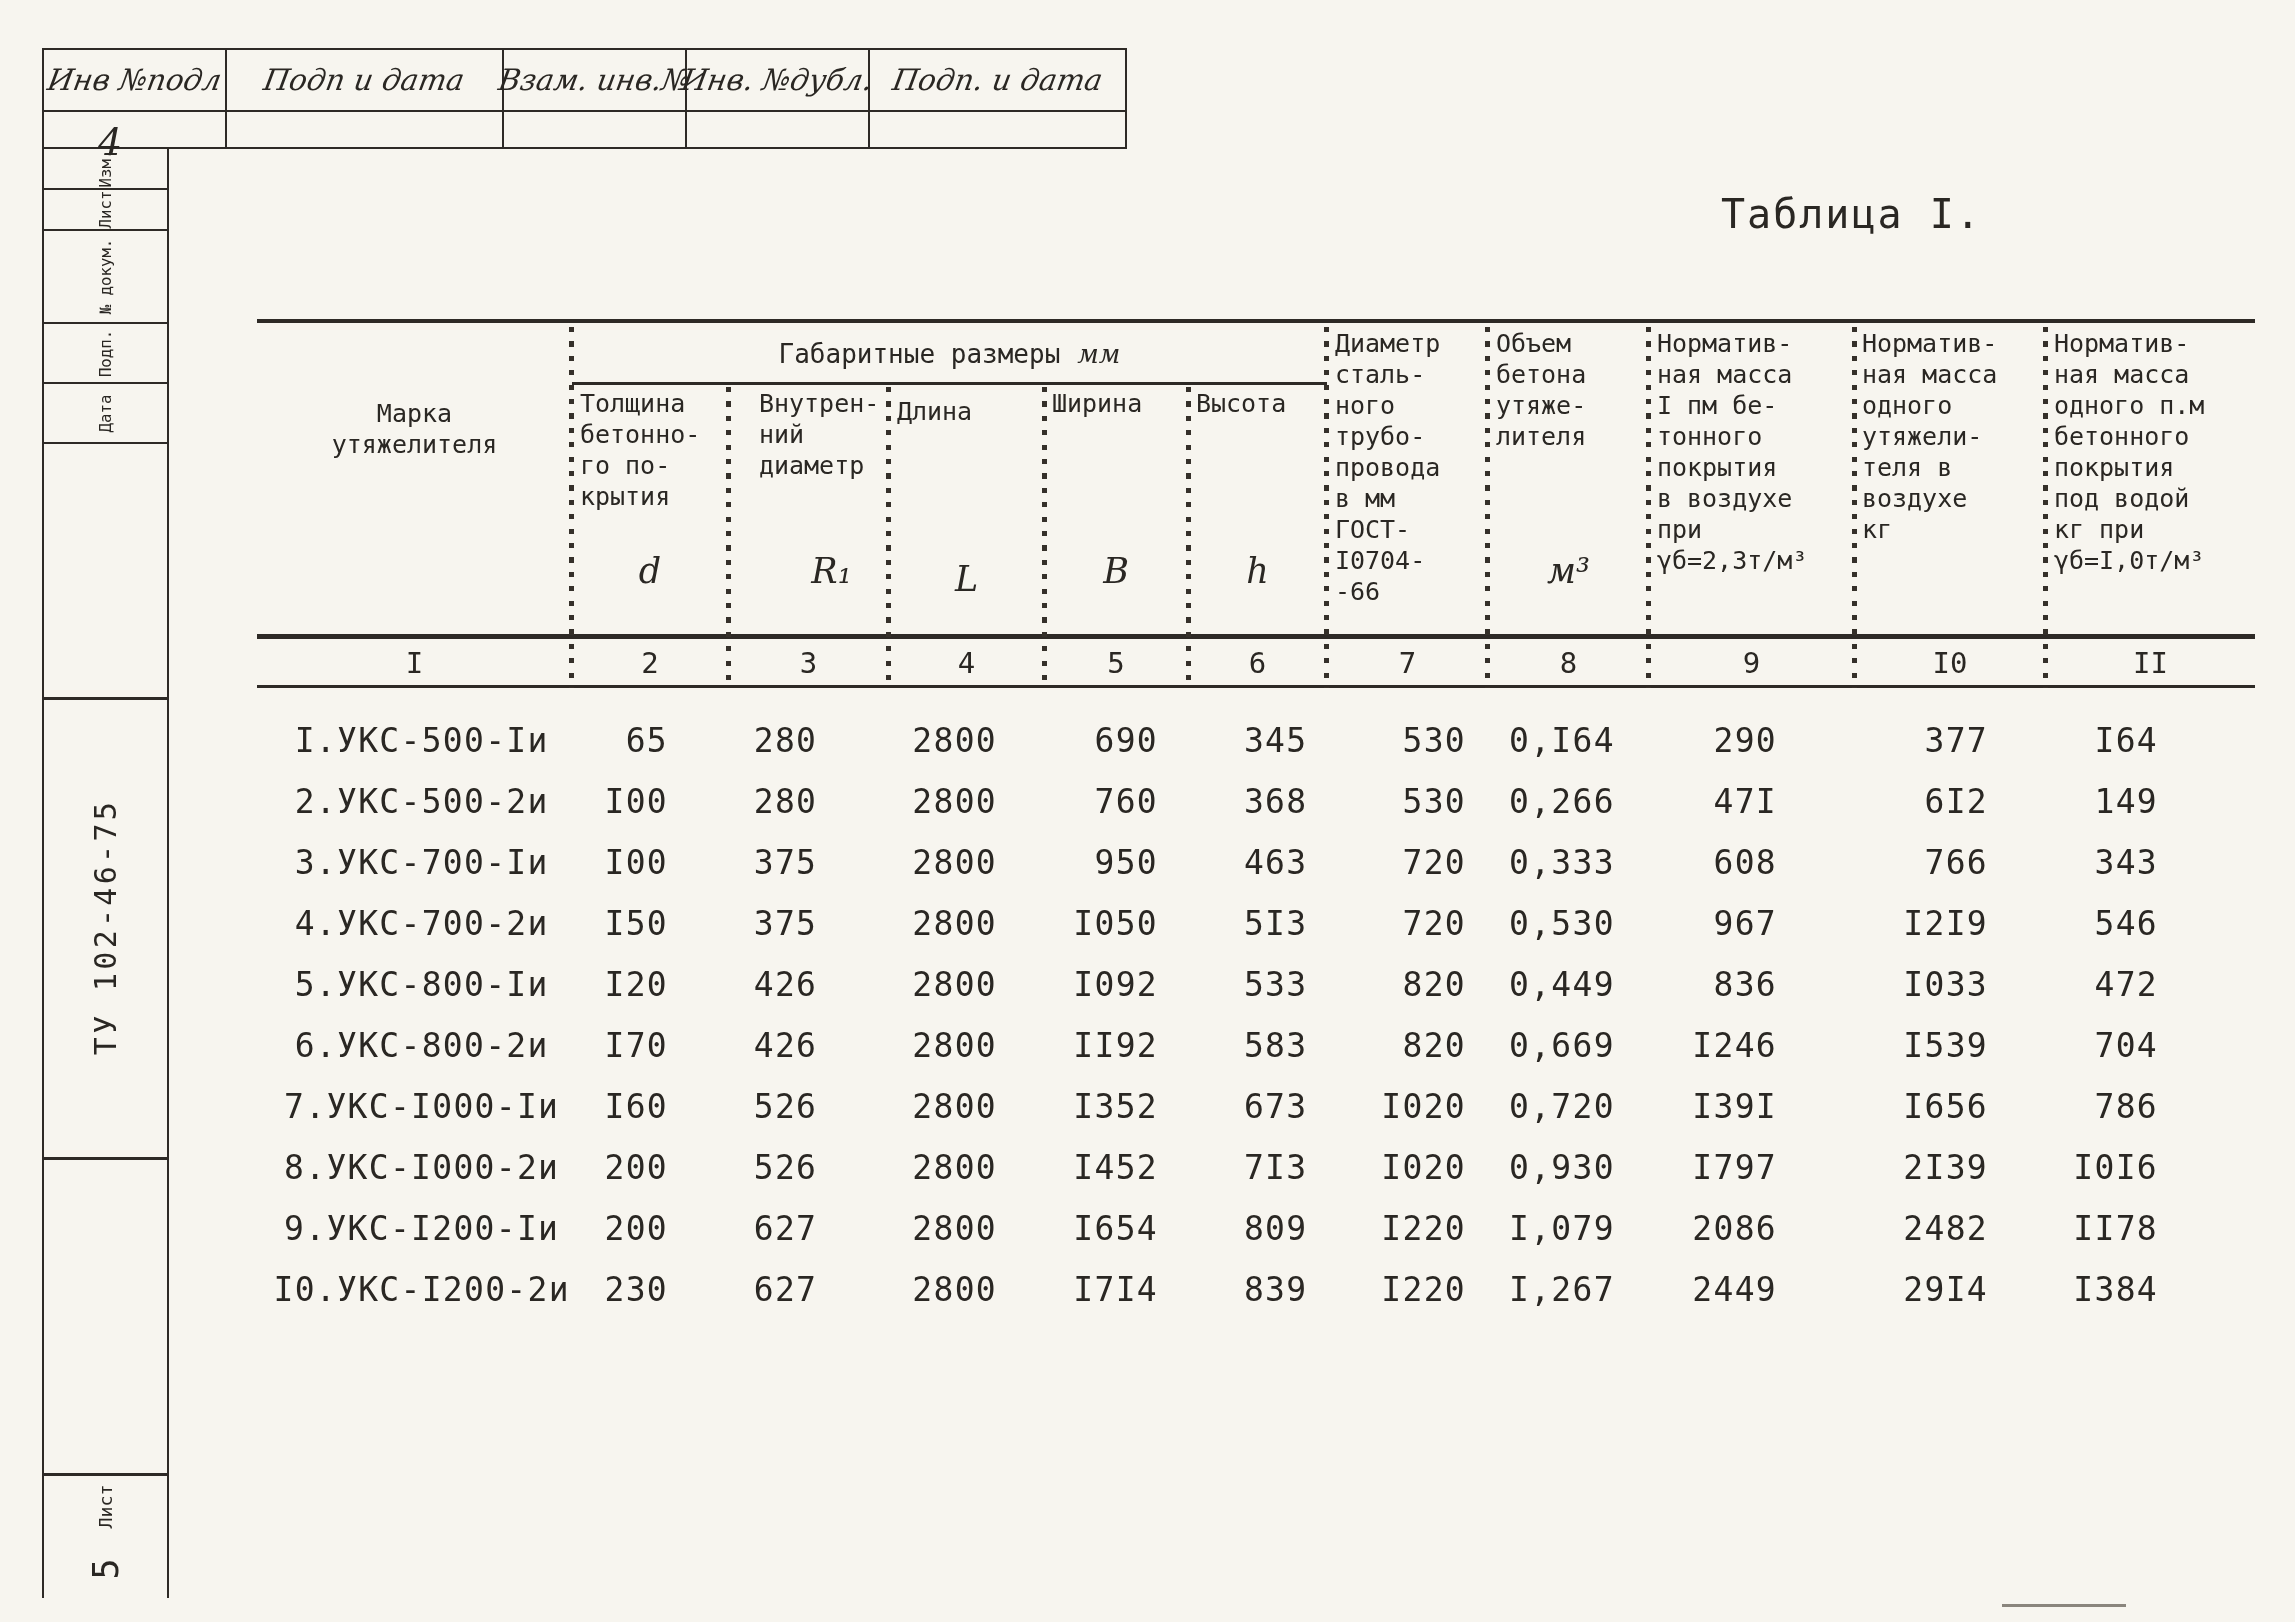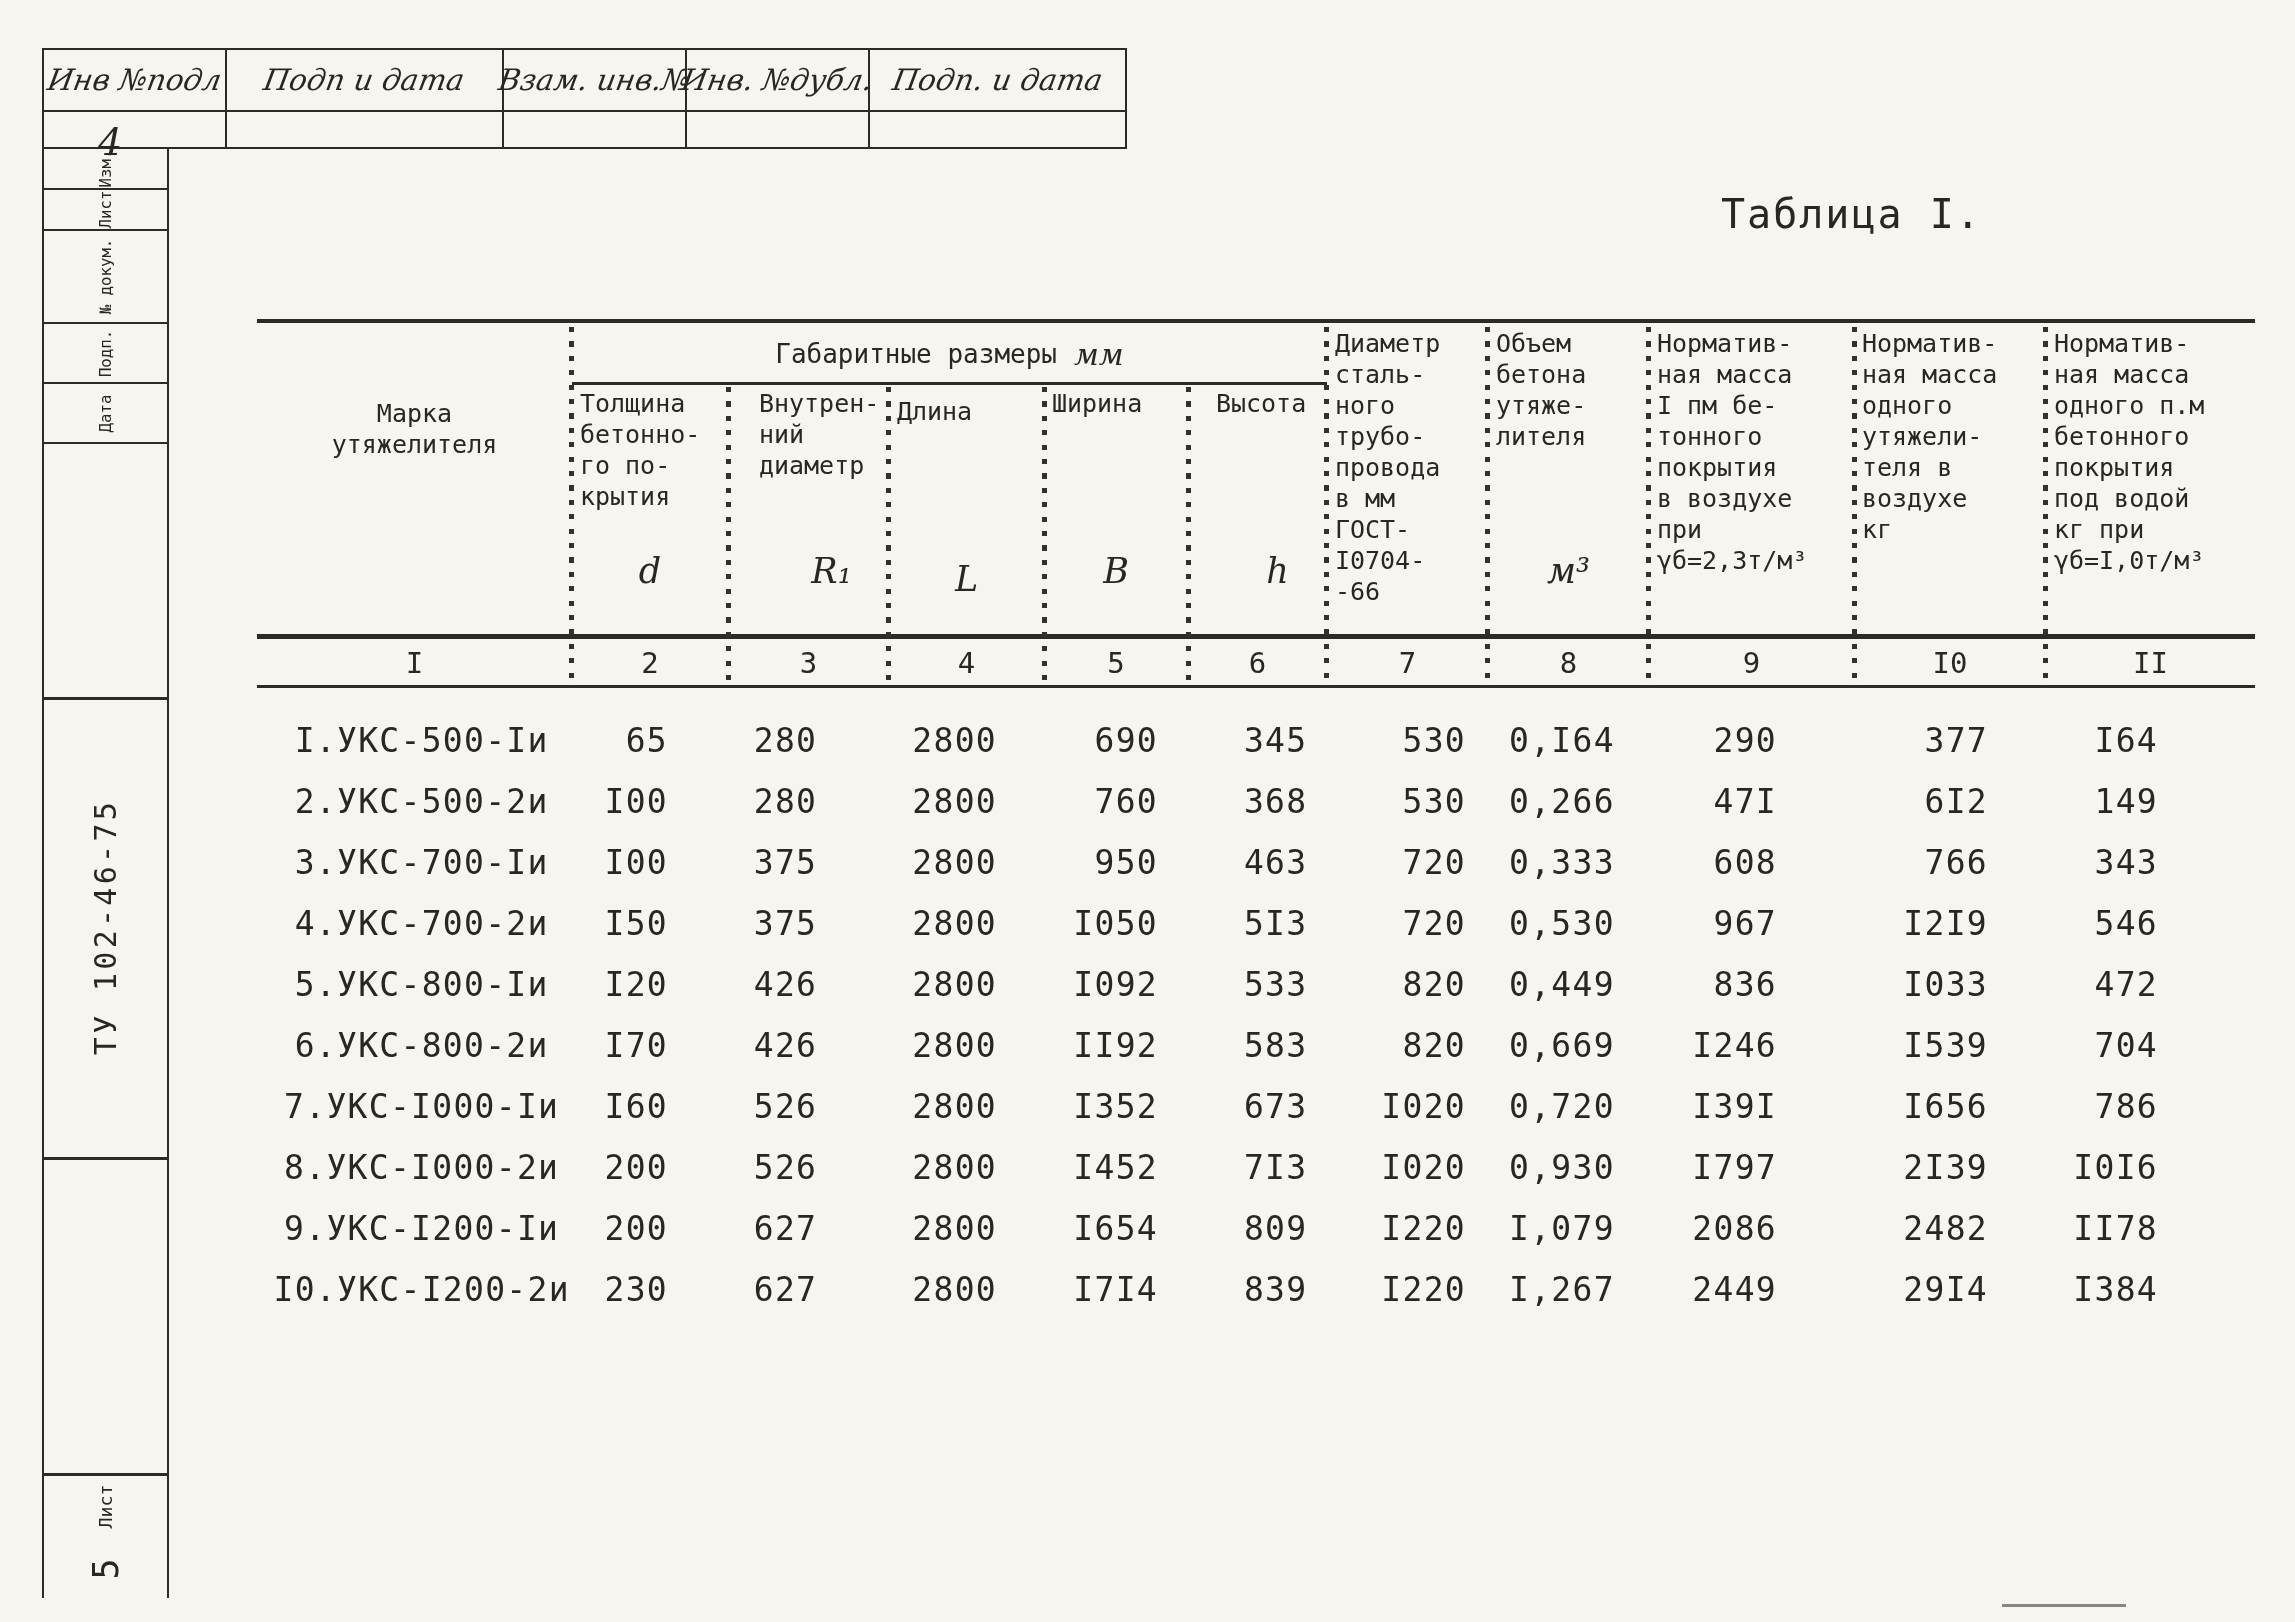--- a/index.html
+++ b/index.html
@@ -31,21 +31,21 @@
   .sheet-word span{transform:rotate(-90deg);font-size:18.3px;}
   .sheet-number{position:absolute;left:0;top:1387px;width:100%;height:65px;display:flex;align-items:center;justify-content:center;}
   .sheet-number span{transform:rotate(-90deg);font-size:35px;}
 
   
   .table-title{position:absolute;left:1721px;top:191px;font-size:40px;letter-spacing:2px;}
   .ttable{position:absolute;left:257px;top:319px;width:1998px;height:1011px;}
   .rule{position:absolute;background:#2e2a26;}
   .group-header{position:absolute;left:315px;top:9.2px;width:755px;height:52px;
                 display:flex;align-items:center;justify-content:center;gap:17px;font-size:26px;}
-  .gh-unit{font-size:30px;}
+  .gh-unit{font-size:26px;}
   .hcol{position:absolute;box-sizing:border-box;}
   .hline{font-size:25px;line-height:31px;padding-left:7.9px;white-space:nowrap;}
   .hcol.center .hline{text-align:center;padding-left:0;}
   .hsym{position:absolute;bottom:42px;left:0;width:100%;text-align:center;
         font-family:"DejaVu Serif",serif;font-style:italic;font-size:35px;}
   .numrow{position:absolute;left:0;top:323px;width:1998px;height:41px;display:grid;align-items:center;}
   .numcell{text-align:center;font-size:29px;}
   .tbody{position:absolute;left:0;top:391px;width:1998px;}
   .trow{display:grid;height:61px;align-items:center;}
   .cell{font-size:33px;letter-spacing:1.3px;white-space:nowrap;}
@@ -154,21 +154,21 @@
           <div class="hsym">R₁</div>
         </div>
         <div class="hcol" style="left: 632px; width: 155px; top: 77px; height: 245px;">
           <div class="hline">Длина</div>
           <div class="hsym">L</div>
         </div>
         <div class="hcol" style="left: 787px; width: 144px; top: 69px; height: 245px;">
           <div class="hline">Ширина</div>
           <div class="hsym">B</div>
         </div>
-        <div class="hcol" style="left: 951px; width: 139px; top: 69px; height: 245px;">
+        <div class="hcol" style="left: 931px; width: 139px; top: 69px; height: 245px;">
           <div class="hline">Высота</div>
           <div class="hsym">h</div>
         </div>
         <div class="hcol" style="left: 1070px; width: 161px; top: 9.2px; height: 305px;">
           <div class="hline">Диаметр</div>
           <div class="hline">сталь-</div>
           <div class="hline">ного</div>
           <div class="hline">трубо-</div>
           <div class="hline">провода</div>
           <div class="hline">в мм</div>

